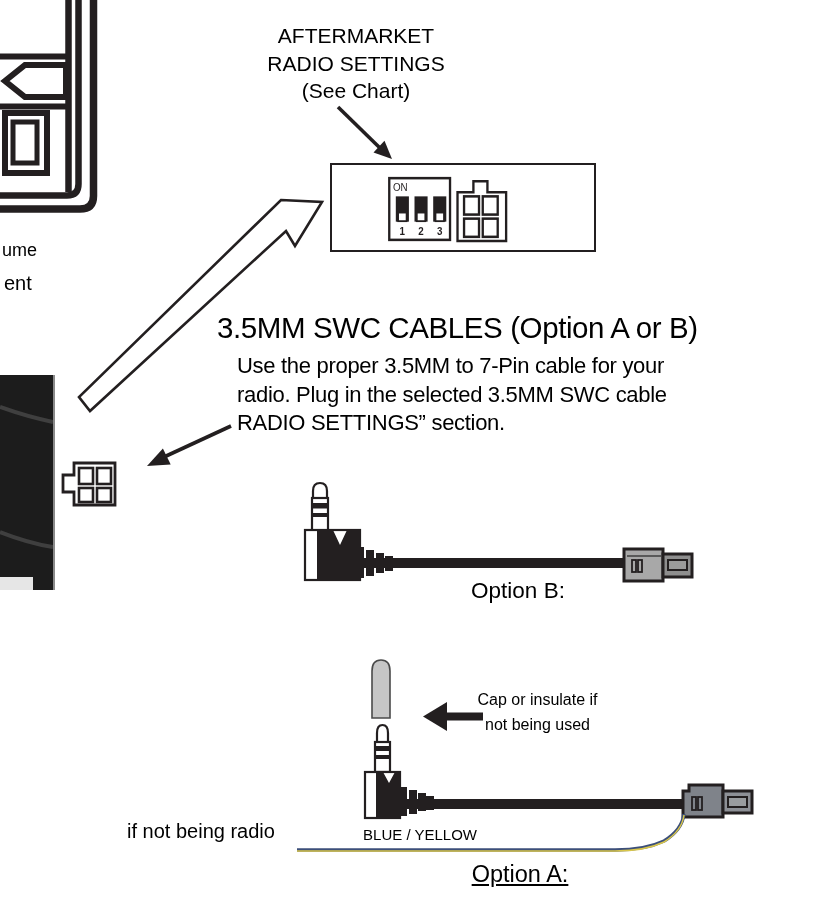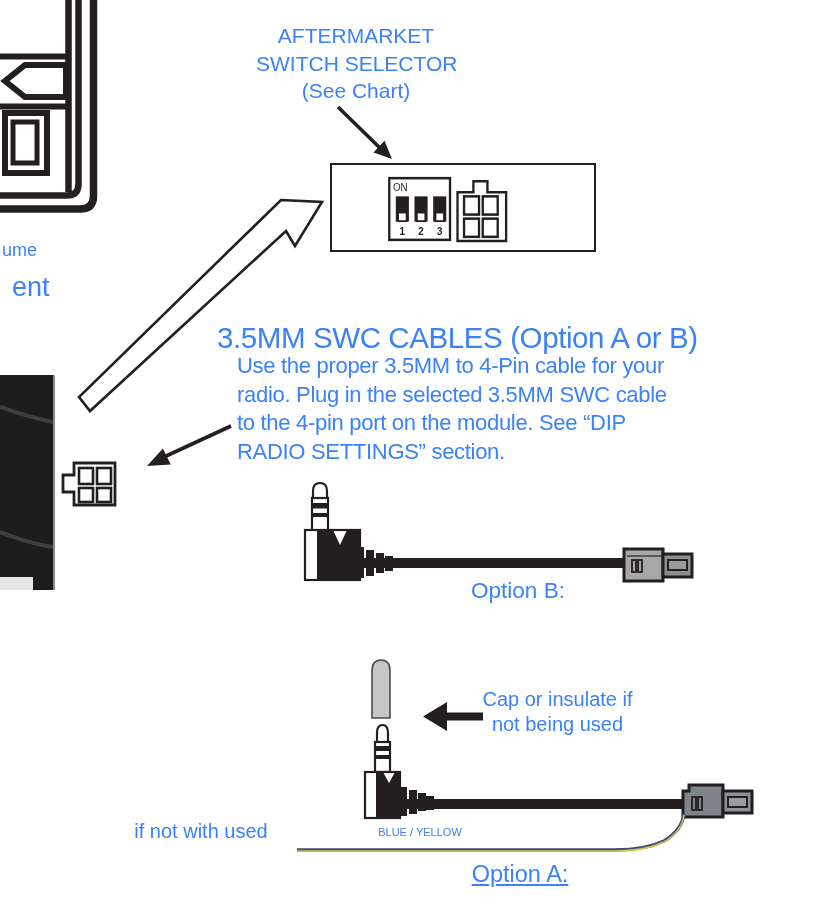--- a/index.html
+++ b/index.html
@@ -1,33 +1,33 @@
 <!DOCTYPE html>
 <html><head>
 <meta charset="utf-8">
 <style>
   html,body{margin:0;padding:0;background:#fff;}
   #stage{
     position:relative;width:824px;height:918px;background:#ffffff;
     overflow:hidden;font-family:"Liberation Sans",sans-serif;color:#231f20;
   }
   .abs{position:absolute;}
-  .txt{color:#3b82f6;}
+  .txt{color:#000000;}
   .center{text-align:center;}
   .nowrap{white-space:nowrap;}
   svg{display:block;}
   
   #selector-callout{left:256px;top:22px;width:200px;font-size:21px;line-height:27.5px;}
   #trunc1{left:2px;top:240px;font-size:18px;}
-  #trunc2{left:12px;top:272px;font-size:27px;}
-  #swc-heading{left:217px;top:321px;font-size:29.5px;letter-spacing:-0.4px;}
+  #trunc2{left:4px;top:272px;font-size:20px;}
+  #swc-heading{left:217px;top:311px;font-size:29.5px;letter-spacing:-0.4px;}
   #swc-body{left:237px;top:352px;font-size:22px;line-height:28.7px;letter-spacing:-0.3px;}
   #option-b-label{left:418px;top:578px;width:200px;font-size:22.5px;}
-  #cap-note{left:455px;top:687px;width:205px;font-size:20px;line-height:25px;}
-  #wire-label{left:340px;top:826px;width:160px;font-size:11px;}
+  #cap-note{left:435px;top:687px;width:205px;font-size:16px;line-height:25px;}
+  #wire-label{left:340px;top:826px;width:160px;font-size:15px;}
   #tape-note{left:105px;top:819px;width:192px;font-size:20px;line-height:25.5px;}
   #option-a-label{left:420px;top:861px;width:200px;font-size:23.5px;text-decoration:underline;}
   #selector-box{
     left:330px;top:163px;width:266px;height:89px;
     border:2.5px solid #231f20;background:#fff;box-sizing:border-box;padding-left:18px;
   }
   #module-photo{left:0;top:375px;width:53px;height:215px;background:#1c1c1c;border-right:2px solid #8a8a8a;}
   #module-photo .lightpart{position:absolute;left:0;top:202px;width:33px;height:13px;background:#e6e6e6;}
 </style>
 </head>
@@ -44,21 +44,21 @@
     <polygon points="66,65 25,65 5,81 25,97 66,97" fill="#ffffff" stroke="#231f20" stroke-width="6"></polygon>
     <rect x="5" y="113" width="42" height="60" fill="#ffffff" stroke="#231f20" stroke-width="6"></rect>
     <rect x="13" y="122" width="24" height="41" fill="#ffffff" stroke="#231f20" stroke-width="5"></rect>
   </svg>
 
   <div class="abs txt nowrap" id="trunc1">ume</div>
   <div class="abs txt nowrap" id="trunc2">ent</div>
 
   <div class="abs txt center" id="selector-callout">
     <div class="nowrap">AFTERMARKET</div>
-    <div class="nowrap">SWITCH SELECTOR</div>
+    <div class="nowrap">RADIO SETTINGS</div>
     <div class="nowrap">(See Chart)</div>
   </div>
 
   <svg class="abs" style="left:330px;top:100px" width="70" height="65" viewBox="330 100 70 65">
     <line x1="338" y1="107" x2="381" y2="149" stroke="#231f20" stroke-width="3.6"></line>
     <polygon points="392,159 373.5,152.4 384.5,140.8" fill="#231f20"></polygon>
   </svg>
 
   <div class="abs" id="selector-box">
     <svg width="100%" height="100%" viewBox="0 0 261 84" preserveAspectRatio="none">
@@ -84,23 +84,22 @@
       </g>
     </svg>
   </div>
 
   <svg class="abs" style="left:70px;top:190px" width="262" height="232" viewBox="70 190 262 232">
     <polygon points="281,200 322,202 295,246 286,231 90,411 79,397" fill="#ffffff" stroke="#231f20" stroke-width="2.6"></polygon>
   </svg>
 
   <div class="abs txt nowrap" id="swc-heading">3.5MM SWC CABLES (Option A or B)</div>
   <div class="abs txt" id="swc-body">
-    <div class="nowrap">Use the proper 3.5MM to 4-Pin cable for your</div>
+    <div class="nowrap">Use the proper 3.5MM to 7-Pin cable for your</div>
     <div class="nowrap">radio. Plug in the selected 3.5MM SWC cable</div>
-    <div class="nowrap">to the 4-pin port on the module. See “DIP</div>
     <div class="nowrap">RADIO SETTINGS” section.</div>
   </div>
 
   <div class="abs" id="module-photo">
     <svg width="53" height="215" viewBox="0 0 53 215">
       <path d="M0,32 Q28,42 53,47" fill="none" stroke="#3f3f3f" stroke-width="4"></path>
       <path d="M0,157 Q28,168 53,172" fill="none" stroke="#3f3f3f" stroke-width="4"></path>
     </svg>
     <div class="lightpart"></div>
   </div>
@@ -177,17 +176,17 @@
       <polygon points="423,716.5 447,702 447,731" fill="#231f20"></polygon>
     </g>
   </svg>
 
   <div class="abs txt center" id="cap-note">
     <div class="nowrap">Cap or insulate if</div>
     <div class="nowrap">not being used</div>
   </div>
   <div class="abs txt center nowrap" id="wire-label">BLUE / YELLOW</div>
   <div class="abs txt center" id="tape-note">
-    <div class="nowrap">if not with used</div>
+    <div class="nowrap">if not being radio</div>
   </div>
   <div class="abs txt center nowrap" id="option-a-label">Option A:</div>
 
 </div>
 
 </body></html>

